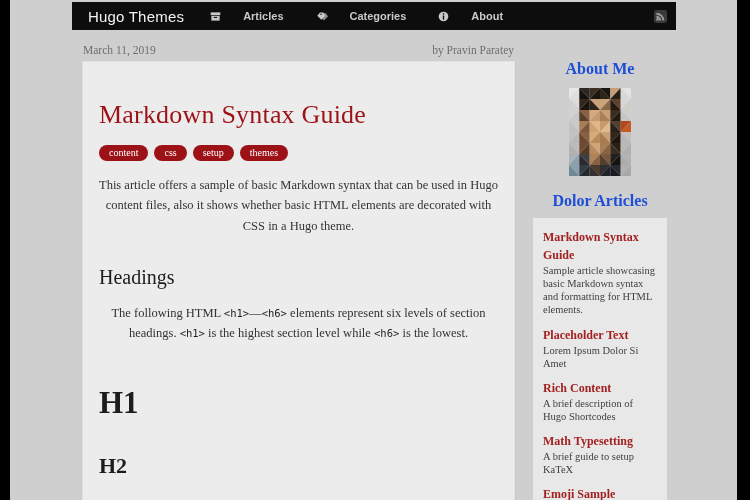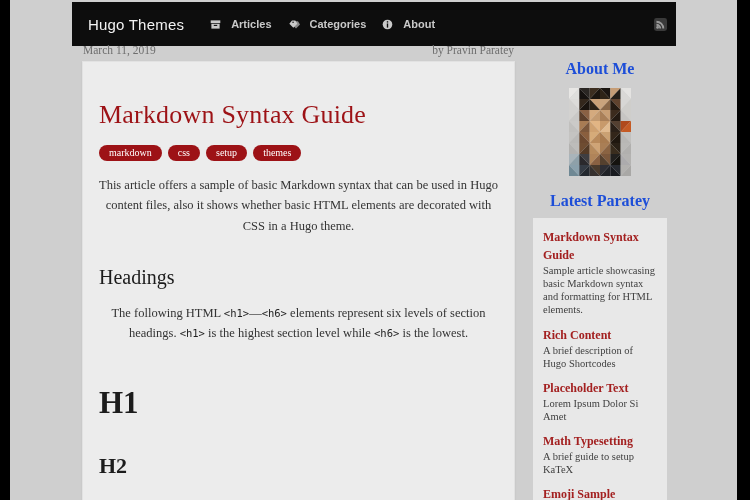--- a/index.html
+++ b/index.html
@@ -1,24 +1,24 @@
 <!DOCTYPE html>
 <html><head>
 <meta charset="utf-8">
 <style>
   html,body{margin:0;padding:0;background:#000;}
   .viewport{position:relative;width:750px;height:500px;overflow:hidden;background:#000;
     font-family:"Liberation Serif", serif;}
   .page{position:absolute;left:10px;top:0;width:727px;height:500px;background:#cfcfcf;}
 
   
-  .navbar{position:absolute;left:62px;top:2px;width:604px;height:44px;background:#0d0d0d;
+  .navbar{position:absolute;left:62px;top:2px;width:604px;height:28px;background:#0d0d0d;
     display:flex;align-items:center;font-family:"Liberation Sans", sans-serif;text-align:center;}
   .brand{color:#f2f2f2;font-size:15px;margin-left:16px;margin-right:26px;letter-spacing:.2px;}
-  .nav-item{display:flex;align-items:center;gap:10px;margin-right:16px;cursor:pointer;}
+  .nav-item{display:flex;align-items:center;gap:22px;margin-right:32px;cursor:pointer;}
   .nav-item .lbl{color:#c9c9c9;font-size:11px;font-weight:bold;}
   .nav-item svg{display:block;}
   .nav-spacer{flex:1;}
   .rss{margin-right:9px;width:13px;height:13px;display:flex;align-items:center;justify-content:center;}
 
   
   .content{position:absolute;left:72px;top:44px;width:585px;display:flex;gap:18px;}
   .main-col{width:433px;}
   .side-col{width:134px;text-align:center;}
 
@@ -105,21 +105,21 @@
         <div class="meta-row">
           <span>March 11, 2019</span>
           <span>by Pravin Paratey</span>
         </div>
 
         <div class="card">
           <h1 class="post-title">Markdown Syntax Guide</h1>
 
           <div class="tag-row">
 
-              <span class="tag-pill">markdown</span>
+              <span class="tag-pill">content</span>
 
               <span class="tag-pill">css</span>
 
               <span class="tag-pill">setup</span>
 
               <span class="tag-pill">themes</span>
             </div>
 
           <p class="body-text">This article offers a sample of basic Markdown syntax that can be used in Hugo content files, also it shows whether basic HTML elements are decorated with CSS in a Hugo theme.</p>
 
@@ -230,37 +230,37 @@
               <polygon points="20.666666666666668,77 31,88 20.666666666666668,88" fill="#35302e"></polygon>
               <polygon points="31,77 41.333333333333336,77 31,88" fill="#2e2e34"></polygon>
               <polygon points="41.333333333333336,77 41.333333333333336,88 31,88" fill="#202227"></polygon>
               <polygon points="41.333333333333336,77 51.66666666666667,77 51.66666666666667,88" fill="#272a30"></polygon>
               <polygon points="41.333333333333336,77 51.66666666666667,88 41.333333333333336,88" fill="#191b20"></polygon>
               <polygon points="51.66666666666667,77 62.00000000000001,77 51.66666666666667,88" fill="#b2b1af"></polygon>
               <polygon points="62.00000000000001,77 62.00000000000001,88 51.66666666666667,88" fill="#a9a8a6"></polygon>
             </svg>
         </div>
 
-        <div class="side-h">Latest Paratey</div>
+        <div class="side-h">Dolor Articles</div>
 
         <div class="latest-box">
 
             <div class="latest-item">
               <a>Markdown Syntax Guide</a>
               <div class="desc">Sample article showcasing basic Markdown syntax and formatting for HTML elements.</div>
             </div>
 
             <div class="latest-item">
+              <a>Placeholder Text</a>
+              <div class="desc">Lorem Ipsum Dolor Si Amet</div>
+            </div>
+
+            <div class="latest-item">
               <a>Rich Content</a>
               <div class="desc">A brief description of Hugo Shortcodes</div>
-            </div>
-
-            <div class="latest-item">
-              <a>Placeholder Text</a>
-              <div class="desc">Lorem Ipsum Dolor Si Amet</div>
             </div>
 
             <div class="latest-item">
               <a>Math Typesetting</a>
               <div class="desc">A brief guide to setup KaTeX</div>
             </div>
 
             <div class="latest-item">
               <a>Emoji Sample</a>
               

